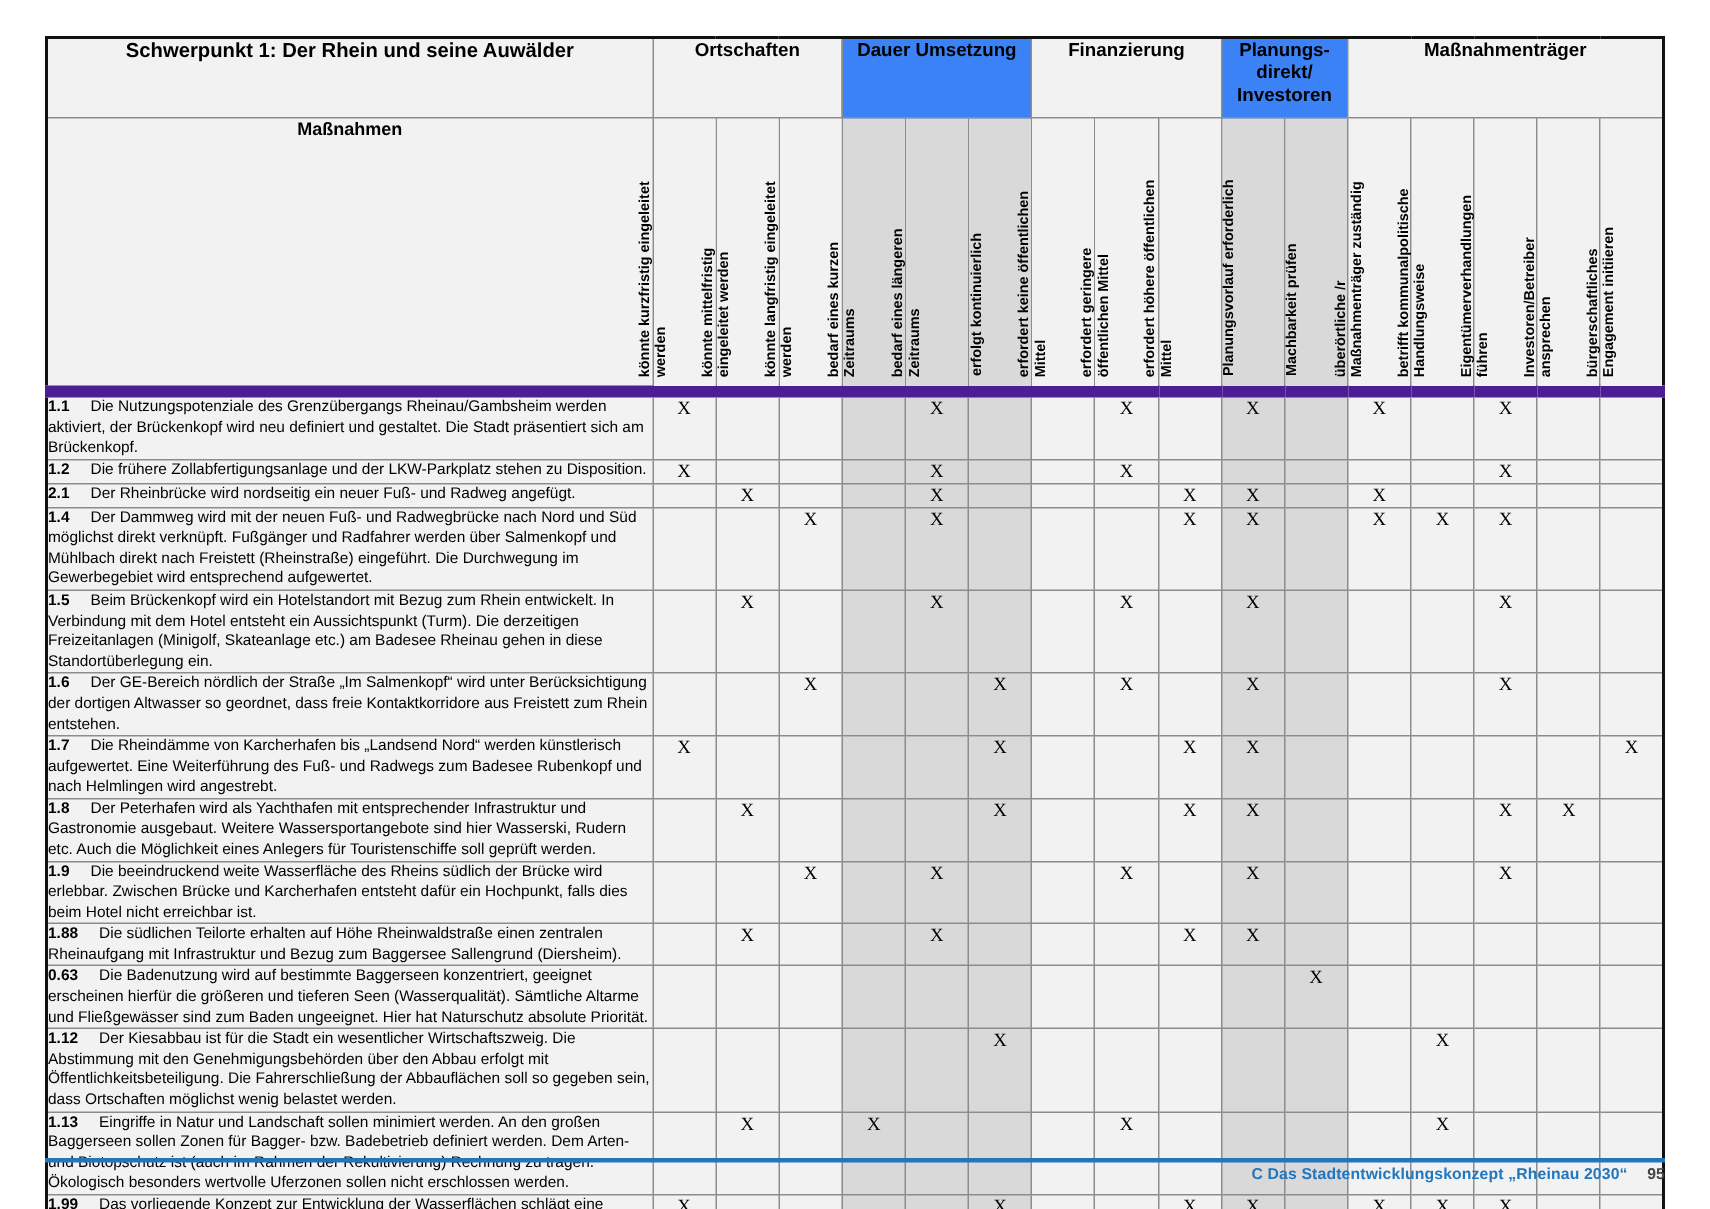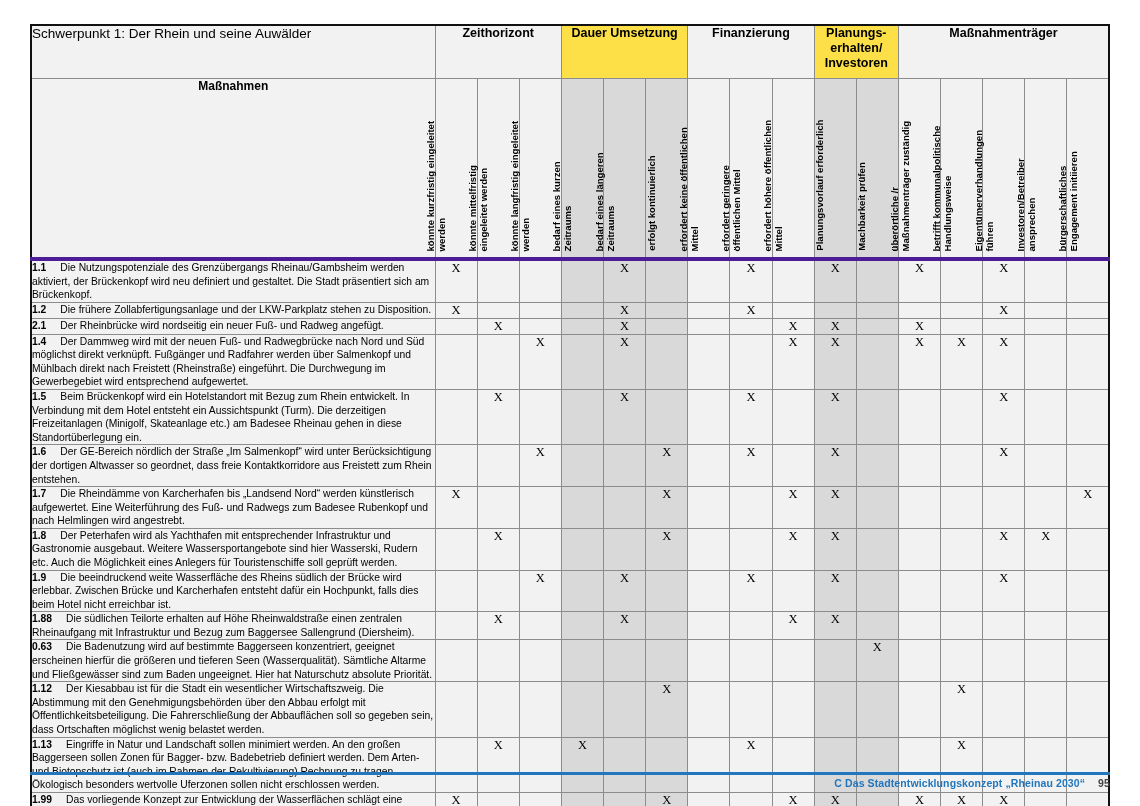--- a/index.html
+++ b/index.html
@@ -28,23 +28,24 @@
   
   .grp{
     text-align:center;
     font-weight:bold;
     font-size:12.5px;
     height:52px;
     vertical-align:middle;
     background:#f2f2f2;
     line-height:1.18;
   }
-  .grp.shade{background:#fde047;}
+  .grp.shade{background:#3b82f6;}
   .title-cell{
-    font-weight:normal;
+    text-align:center;
+    font-weight:bold;
     font-size:13.5px;
     vertical-align:middle;
     background:#ffffff;
     height:52px;
   }
   .mass-cell{
     text-align:center;
     font-weight:bold;
     font-size:12px;
     vertical-align:middle;
@@ -86,21 +87,21 @@
   }
   .measure .num{font-weight:bold;padding-right:14px;}
   td.mark{
     text-align:center;
     font-size:12.5px;
     font-family:"Liberation Serif", serif;
     background:#f2f2f2;
     padding-top:1px;
   }
   td.mark.shade{background:#d9d9d9;}
-  tr.thickTop > td{border-top:4px solid #4c1d95;margin-top:40px;}
+  tr.thickTop > td{border-top:8px solid #4c1d95;margin-top:40px;}
 
   
   .footline{
     position:absolute;
     left:30px;right:30px;
     top:772px;
     height:3px;
     background:#2176bd;
   }
   .footer{
@@ -138,31 +139,31 @@
         <col style="width: 42.125px;">
         <col style="width: 42.125px;">
         <col style="width: 42.125px;">
         <col style="width: 42.125px;">
       </colgroup>
     <thead>
       <tr>
         <td class="title-cell" rowspan="1">Schwerpunkt 1: Der Rhein und seine Auwälder</td>
 
       <td class="grp" colspan="3">
-            <div>Zeithorizont</div>
+            <div>Ortschaften</div>
           </td>
           <td class="grp shade" colspan="3">
             <div>Dauer Umsetzung</div>
           </td>
           <td class="grp" colspan="3">
             <div>Finanzierung</div>
           </td>
           <td class="grp shade" colspan="2">
             <div>Planungs-</div>
-            <div>erhalten/</div>
+            <div>direkt/</div>
             <div>Investoren</div>
           </td>
           <td class="grp" colspan="5">
             <div>Maßnahmenträger</div>
           </td>
         </tr>
       <tr>
         <td class="mass-cell">Maßnahmen</td>
 
       <td class="vhead">

